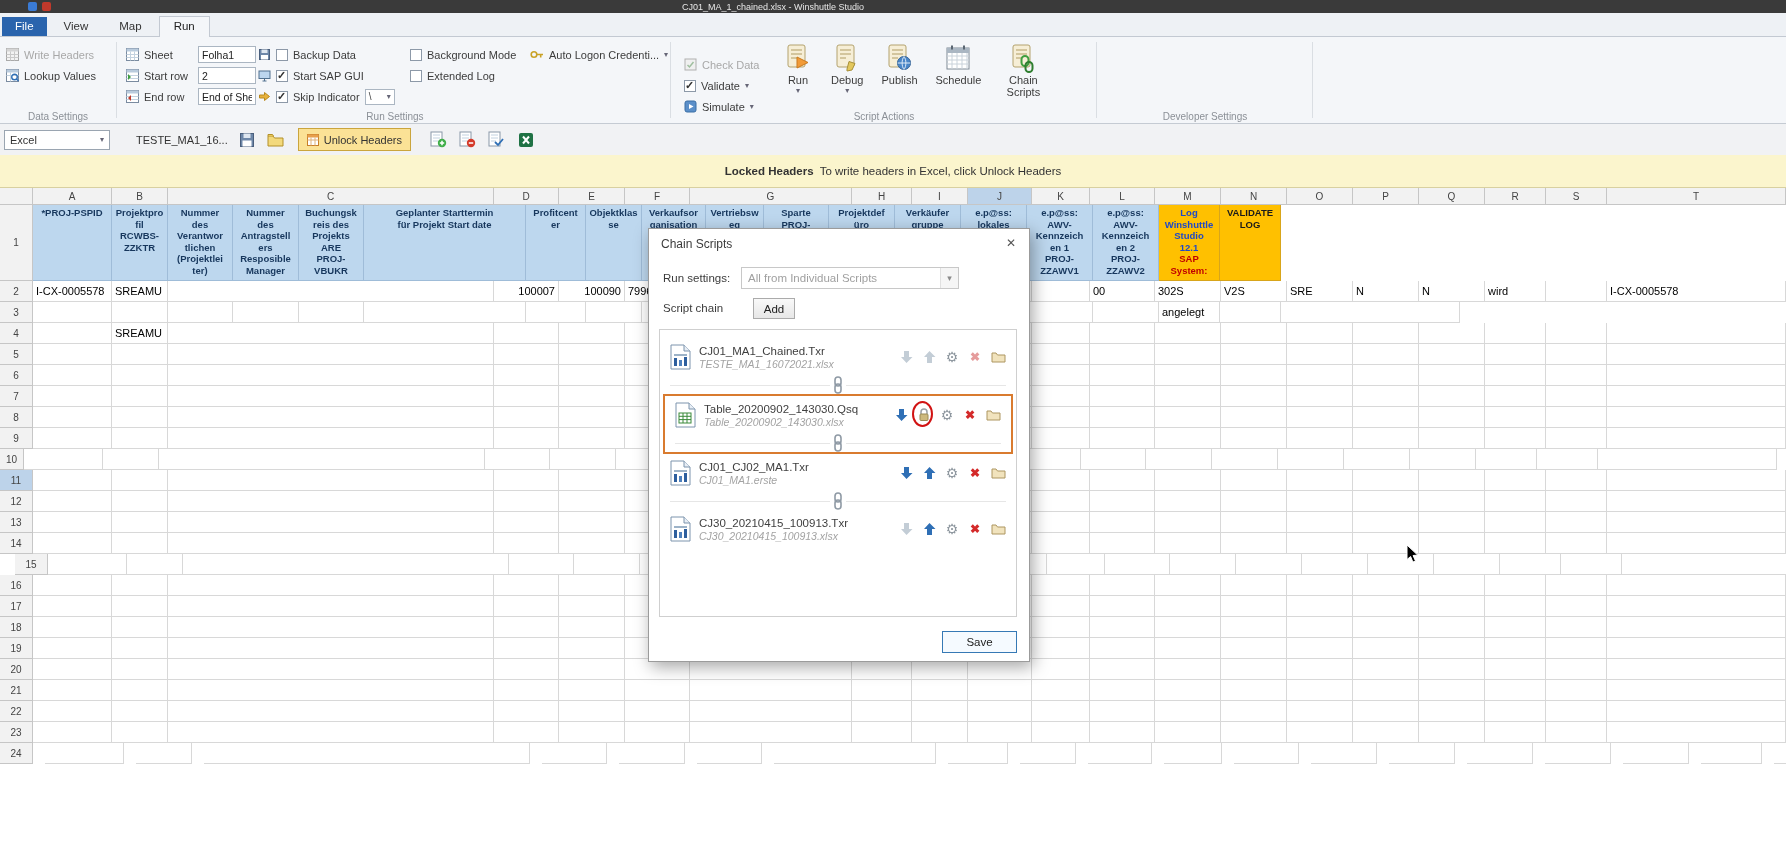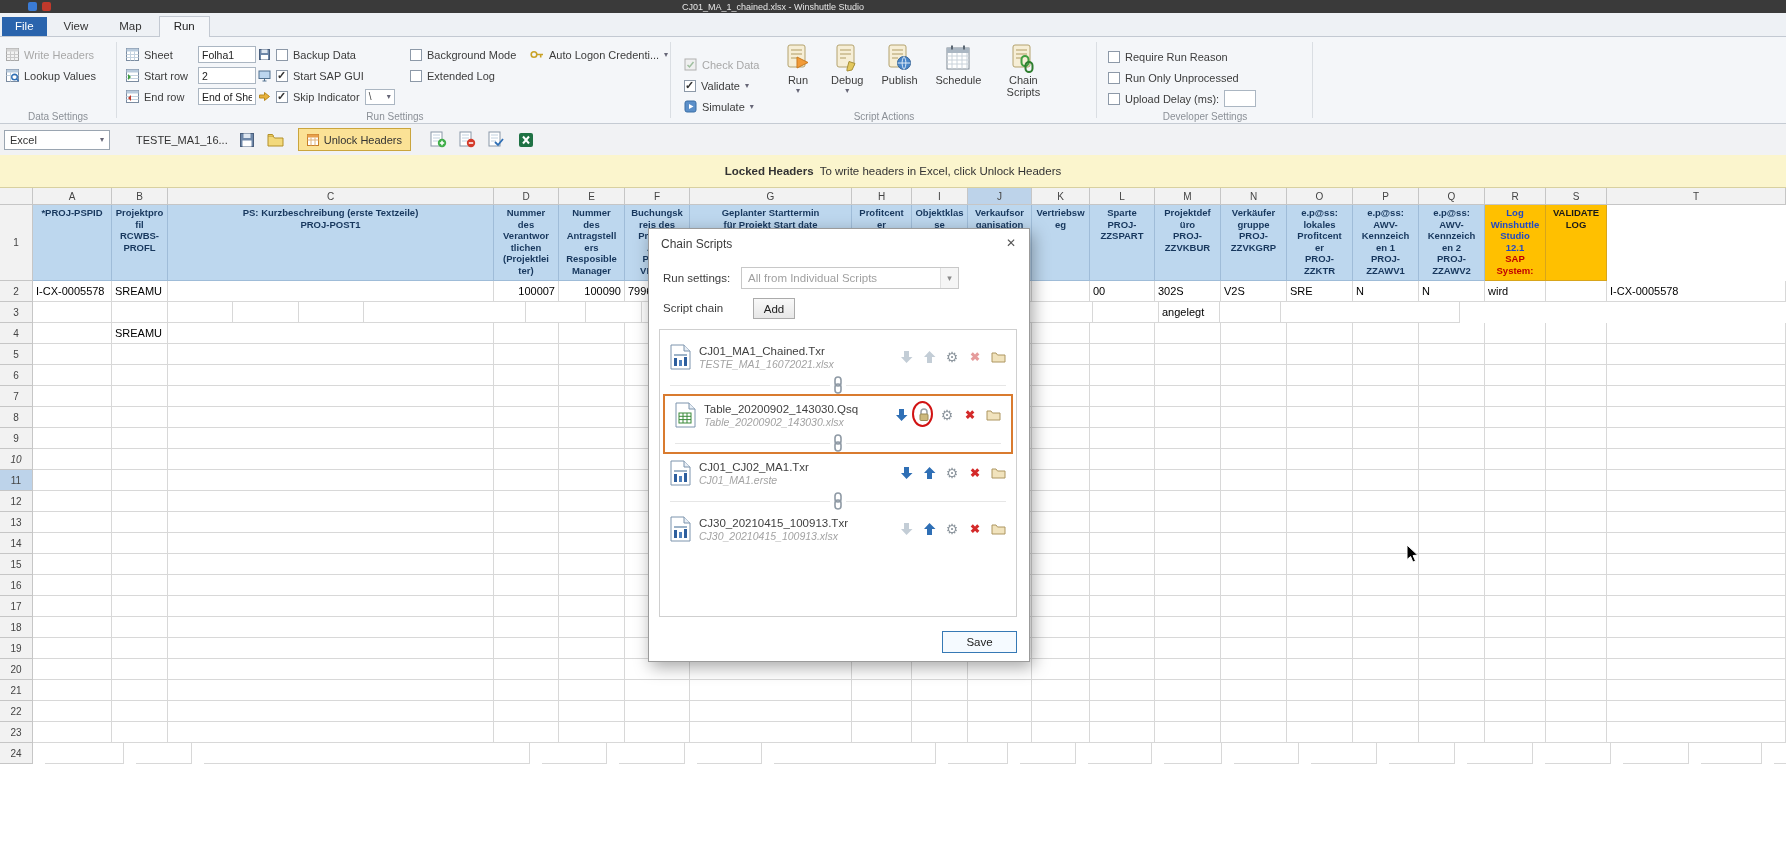--- a/index.html
+++ b/index.html
@@ -351,35 +351,20 @@
             </svg>
           </span>
         <span class="blabel">Chain Scripts</span>
       </div>
     </div>
     <div class="glabel">Script Actions</div>
   </div>
   <div class="gsep" style="left:1096px"></div>
 
   <div class="rgroup" style="left:1098px;width:214px">
-    <div class="rs-col" style="left:10px;top:9px">
-      <div class="rs-item">
-        <span class="cb"></span>
-        <span>Require Run Reason</span>
-      </div>
-      <div class="rs-item">
-        <span class="cb"></span>
-        <span>Run Only Unprocessed</span>
-      </div>
-      <div class="rs-item">
-        <span class="cb"></span>
-        <span>Upload Delay (ms):</span>
-        <input class="rb-input small" value="" style="">
-      </div>
-    </div>
     <div class="glabel">Developer Settings</div>
   </div>
   <div class="gsep" style="left:1312px"></div>
 </div>
 
 <div class="toolbar">
   <div class="mode-combo">
     <span>Excel</span>
     <span class="caret">▾</span>
   </div>
@@ -466,23 +451,21 @@
       <div class="g-cell g-hdrcell" style="width: 61px;">R</div>
       <div class="g-cell g-hdrcell" style="width: 61px;">S</div>
       <div class="g-cell g-hdrcell" style="width: 179px;">T</div>
     </div>
     <div class="g-row" style="height: 76px;">
       <div class="g-cell g-hdrcell" style="width: 33px;">1</div>
       <div class="g-cell g-head" style="width: 79px;">*PROJ-PSPID</div>
       <div class="g-cell g-head" style="width: 56px;">Projektpro
 fil
 RCWBS-
-PROFL</div>
-      <div class="g-cell g-head" style="width: 326px;">PS: Kurzbeschreibung (erste Textzeile)
-PROJ-POST1</div>
+ZZKTR</div>
       <div class="g-cell g-head" style="width: 65px;">Nummer
 des
 Verantwor
 tlichen
 (Projektlei
 ter)</div>
       <div class="g-cell g-head" style="width: 66px;">Nummer
 des
 Antragstell
 ers
@@ -718,21 +701,21 @@
       <div class="g-cell g-data" style="width: 66px;"></div>
       <div class="g-cell g-data" style="width: 66px;"></div>
       <div class="g-cell g-data" style="width: 66px;"></div>
       <div class="g-cell g-data" style="width: 66px;"></div>
       <div class="g-cell g-data" style="width: 66px;"></div>
       <div class="g-cell g-data" style="width: 61px;"></div>
       <div class="g-cell g-data" style="width: 61px;"></div>
       <div class="g-cell g-data" style="width: 179px;"></div>
     </div>
     <div class="g-row" style="height: 21px;">
-      <div class="g-cell g-hdrcell" style="width: 33px; font-style: italic;">10</div>
+      <div class="g-cell g-hdrcell" style="width: 24px;">10</div>
       <div class="g-cell g-data" style="width: 79px;"></div>
       <div class="g-cell g-data" style="width: 56px;"></div>
       <div class="g-cell g-data" style="width: 326px;"></div>
       <div class="g-cell g-data" style="width: 65px;"></div>
       <div class="g-cell g-data" style="width: 66px;"></div>
       <div class="g-cell g-data" style="width: 65px;"></div>
       <div class="g-cell g-data" style="width: 162px;"></div>
       <div class="g-cell g-data" style="width: 60px;"></div>
       <div class="g-cell g-data" style="width: 56px;"></div>
       <div class="g-cell g-data" style="width: 64px;"></div>
@@ -832,21 +815,21 @@
       <div class="g-cell g-data" style="width: 65px;"></div>
       <div class="g-cell g-data" style="width: 66px;"></div>
       <div class="g-cell g-data" style="width: 66px;"></div>
       <div class="g-cell g-data" style="width: 66px;"></div>
       <div class="g-cell g-data" style="width: 66px;"></div>
       <div class="g-cell g-data" style="width: 66px;"></div>
       <div class="g-cell g-data" style="width: 61px;"></div>
       <div class="g-cell g-data" style="width: 61px;"></div>
       <div class="g-cell g-data" style="width: 179px;"></div>
     </div>
-    <div class="g-row" style="height: 21px;">
+    <div class="g-row" style="height: 21px; padding-left: 15px;">
       <div class="g-cell g-hdrcell" style="width: 33px;">15</div>
       <div class="g-cell g-data" style="width: 79px;"></div>
       <div class="g-cell g-data" style="width: 56px;"></div>
       <div class="g-cell g-data" style="width: 326px;"></div>
       <div class="g-cell g-data" style="width: 65px;"></div>
       <div class="g-cell g-data" style="width: 66px;"></div>
       <div class="g-cell g-data" style="width: 65px;"></div>
       <div class="g-cell g-data" style="width: 162px;"></div>
       <div class="g-cell g-data" style="width: 60px;"></div>
       <div class="g-cell g-data" style="width: 56px;"></div>

